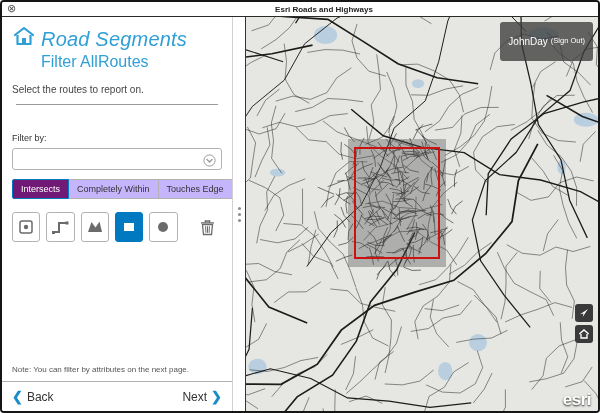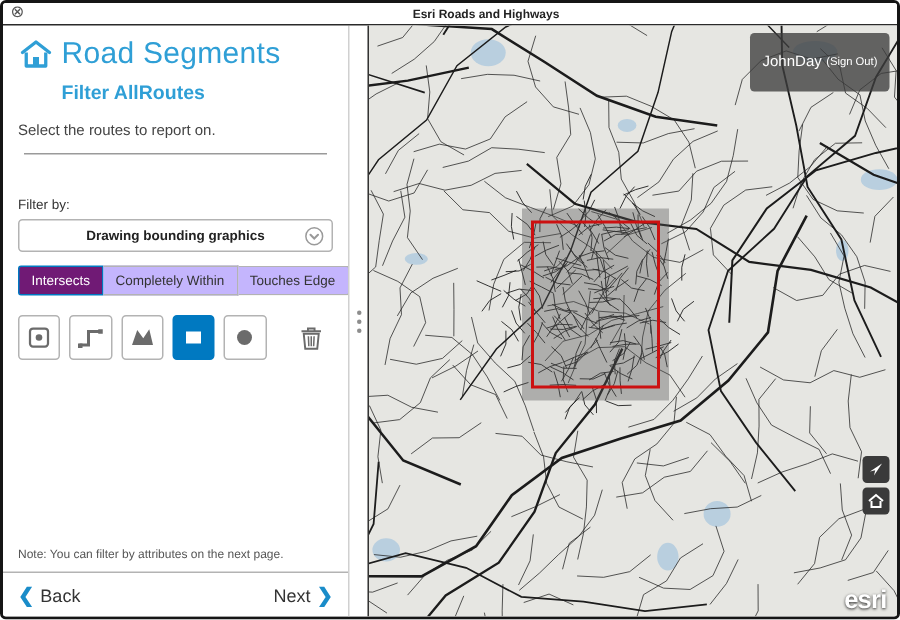--- a/index.html
+++ b/index.html
@@ -5,23 +5,23 @@
   html,body{margin:0;padding:0;background:#fff;}
   *{box-sizing:border-box;font-family:"Liberation Sans",sans-serif;}
   .window{width:600px;height:413px;border:2px solid #151515;border-radius:4px;overflow:hidden;display:flex;flex-direction:column;background:#fff;}
   
   .titlebar{height:15px;flex:0 0 15px;position:relative;display:flex;align-items:center;justify-content:center;border-bottom:1px solid #2a2a2a;background:#fff;}
   .titlebar .title{font-size:8px;font-weight:bold;color:#222;padding-left:48px;}
   .close{position:absolute;left:5px;top:1px;font-size:11px;color:#555;line-height:11px;cursor:pointer;}
   
   .main{flex:1;display:flex;min-height:0;}
   .panel{width:230px;flex:0 0 230px;display:flex;flex-direction:column;background:#fff;}
-  .hdr{display:flex;align-items:flex-start;margin:8px 10px 0 10px;gap:5px;}
+  .hdr{display:flex;align-items:flex-end;margin:8px 10px 0 10px;gap:5px;font-style:italic;}
   .hdr .ttl{font-size:20px;color:#2f9fd6;font-weight:400;letter-spacing:0.2px;}
-  .sub{margin:2px 10px 0 39px;font-size:13px;color:#2f9fd6;cursor:pointer;font-weight:bold;}
+  .sub{margin:2px 10px 0 39px;font-size:16px;color:#2f9fd6;cursor:pointer;}
   .instr{margin:13px 10px 0 10px;font-size:10px;color:#444;}
   .hline{margin:9px 14px 0 14px;border-top:1px solid #9a9a9a;}
   .filterby{margin:28px 10px 0 10px;font-size:9px;color:#333;}
   .dropdown{margin:5px 10px 0 10px;height:22px;border:1px solid #b3b3b3;border-radius:3px;position:relative;display:flex;align-items:center;justify-content:center;background:#fff;cursor:pointer;}
   .dropdown .dval{font-size:9px;font-weight:bold;color:#222;}
   .dropdown .chev{position:absolute;right:5px;top:4px;}
   .tabs{margin:9px 10px 0 10px;display:inline-flex;}
   .tab{padding:4px 8px;font-size:9px;color:#333;background:#c4b5fd;border:1px solid #b3b3b3;border-left:none;cursor:pointer;white-space:nowrap;}
   .tab:first-child{border-left:1px solid #b3b3b3;border-radius:2px 0 0 2px;}
   .tab:last-child{border-radius:0 2px 2px 0;}
@@ -75,21 +75,20 @@
       </div>
 
       <div class="sub">Filter AllRoutes</div>
 
       <div class="instr">Select the routes to report on.</div>
       <div class="hline"></div>
 
       <div class="filterby">Filter by:</div>
 
       <div class="dropdown">
-        <span class="dval">Drawing bounding graphics</span>
         <span class="chev">
           <svg width="13" height="13" viewBox="0 0 13 13">
             <circle cx="6.5" cy="6.5" r="5.6" fill="none" stroke="#9a9a9a" stroke-width="1"></circle>
             <polyline points="4,5.5 6.5,8 9,5.5" fill="none" stroke="#9a9a9a" stroke-width="1.4" stroke-linecap="round"></polyline>
           </svg>
         </span>
       </div>
 
       <div class="tabs">
         <div class="tab active">Intersects</div>

